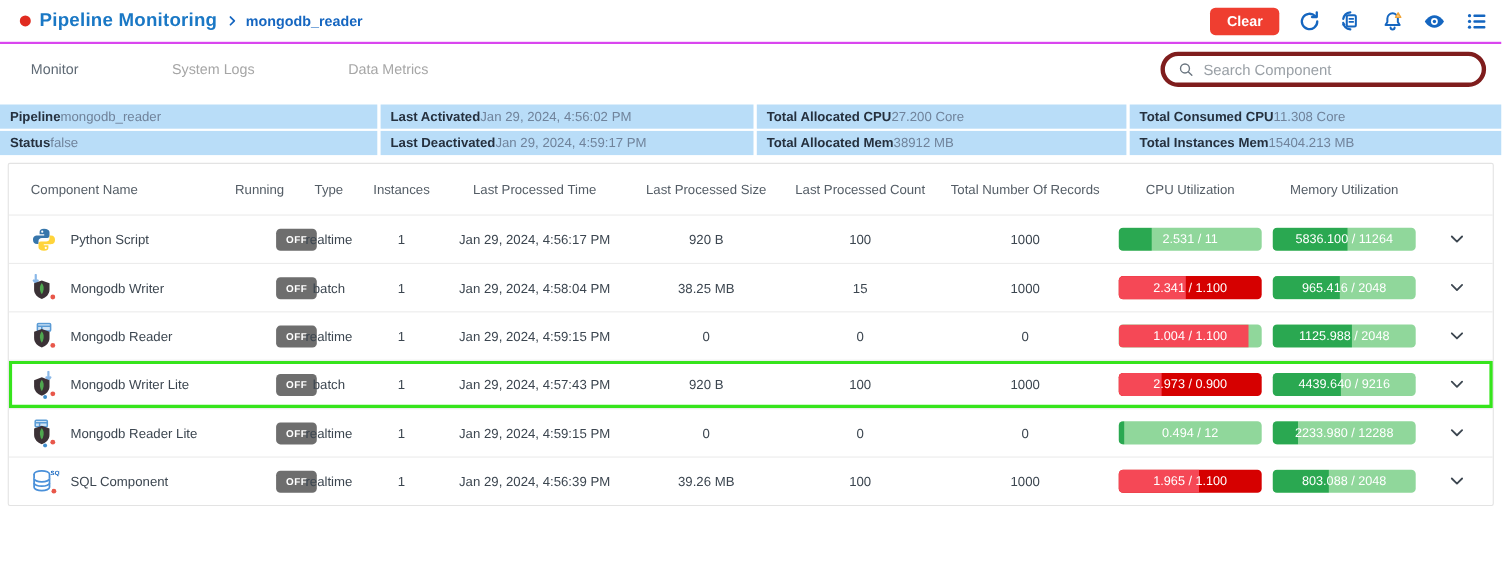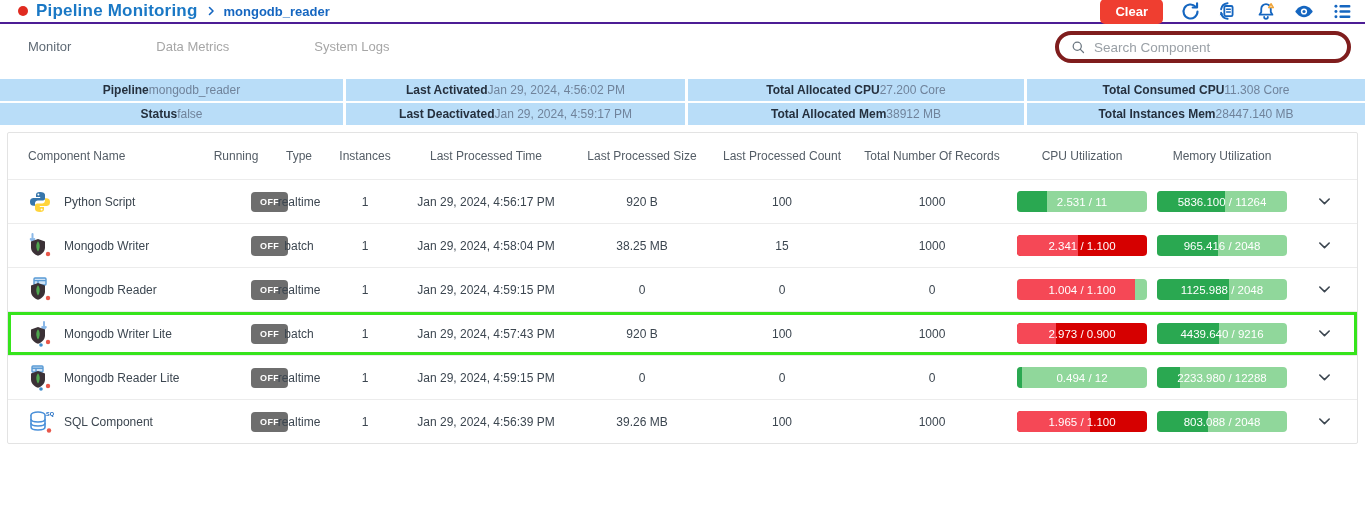--- a/index.html
+++ b/index.html
@@ -4,22 +4,22 @@
 <style>
   :root{
     --brand-blue:#1a78c5; --link-blue:#1566c0; --danger:#ef3e30; --dot-red:#e02b20;
     --summary-bg:#b9ddf8; --badge-gray:#6e6e6e;
     --g-dark:#2aa851; --g-light:#90d79b; --r-light:#f54856; --r-dark:#d60000; --hl:#36e41c;
   }
   *{box-sizing:border-box; margin:0; padding:0;}
   html,body{width:1365px; height:512px; overflow:hidden; background:#fff;
     font-family:"Liberation Sans", sans-serif; color:#3c4650;}
   
-  .topbar{display:flex; align-items:center; height:24px; padding:0 12px;
-    border-bottom:2px solid #4c1d95;}
+  .topbar{display:flex; align-items:center; height:40px; padding:0 12px;
+    border-bottom:2px solid #d946ef;}
   .rec-dot{width:10px; height:10px; border-radius:50%; background:var(--dot-red); margin:0 8px 0 6px;}
   .page-title{font-size:17px; font-weight:700; color:var(--brand-blue); letter-spacing:.2px;}
   .crumb-sep{margin:0 7px; display:flex; align-items:center;}
   .crumb{font-size:13px; font-weight:700; color:var(--link-blue);}
   .topbar .spacer{flex:1;}
   .clear-btn{background:var(--danger); color:#fff; border:none; border-radius:5px;
     font-size:13px; font-weight:700; padding:5px 15px; cursor:pointer; font-family:inherit;}
   .top-icon{margin-left:16px; width:22px; height:22px; display:flex; align-items:center;
     justify-content:center; cursor:pointer;}
   
@@ -28,21 +28,21 @@
   .tab.active{color:#5f6a75;}
   .search-wrap{margin-left:auto; margin-right:12px; width:296px; height:32px;
     border:4px solid #7f1d1d; border-radius:17px; display:flex; align-items:center; padding:0 12px;}
   .search-wrap input{border:none; outline:none; flex:1; font-size:13.5px; color:#5f6a75;
     font-family:inherit; margin-left:8px; background:transparent;}
   .search-wrap input::placeholder{color:#9aa0a6;}
   
   .summary{margin-top:9px; display:grid; grid-template-columns:343px 339px 336px 1fr;
     column-gap:3px; row-gap:2px; background:#fff;}
   .sum-cell{background:var(--summary-bg); height:22px; display:flex; align-items:center;
-    justify-content:center; padding:0 9px; font-size:12px;}
+    justify-content:flex-start; padding:0 9px; font-size:12px;}
   .sum-label{font-weight:700; color:#25303e;}
   .sum-value{color:#70839b;}
   
   .table-wrap{margin:7px 7px 0 7px; border:1px solid #e3e3e3; border-radius:2px; background:#fff;}
   .thead{display:flex; align-items:center; height:46px; font-size:12px; color:#545d66;}
   .trow{display:flex; align-items:center; height:44px; border-top:1px solid #ececec;
     font-size:12px; color:#3c4650; position:relative;}
   .trow.highlight{box-shadow:inset 0 0 0 3px var(--hl);}
   .c-name{width:196px; display:flex; align-items:center; padding-left:20px; gap:10px;}
   .c-run{width:64px; text-align:center;}
@@ -122,22 +122,22 @@
             <rect x="8.5" y="16.7" width="12.5" height="2.6" rx="1"></rect>
           </g>
         </svg>
       </span>
     </span>
 </div>
 
 <div class="tabbar">
   <span id="tabs-holder" style="display:flex;gap:33px;">
       <span class="tab active">Monitor</span>
+      <span class="tab">System Logs</span>
       <span class="tab">Data Metrics</span>
-      <span class="tab">System Logs</span>
     </span>
   <div class="search-wrap">
     <svg width="15" height="15" viewBox="0 0 24 24">
         <circle cx="10" cy="10" r="6.5" stroke="#6b7680" stroke-width="2" fill="none"></circle>
         <path d="M15 15l5 5" stroke="#6b7680" stroke-width="2" stroke-linecap="round"></path>
       </svg>
     <input type="text" placeholder="Search Component" style="">
   </div>
 </div>
 
@@ -165,21 +165,21 @@
     <div class="sum-cell">
        <span class="sum-label">Last Deactivated</span>
        <span class="sum-value">Jan 29, 2024, 4:59:17 PM</span>
      </div>
     <div class="sum-cell">
        <span class="sum-label">Total Allocated Mem</span>
        <span class="sum-value">38912 MB</span>
      </div>
     <div class="sum-cell">
        <span class="sum-label">Total Instances Mem</span>
-       <span class="sum-value">28447.140 MB</span>
+       <span class="sum-value">15404.213 MB</span>
      </div>
   </div>
 
 <div class="table-wrap">
   <div class="thead" id="thead">
       <span class="c-name">Component Name</span>
       <span class="c-run">Running</span>
       <span class="c-type">Type</span>
       <span class="c-inst">Instances</span>
       <span class="c-time">Last Processed Time</span>

